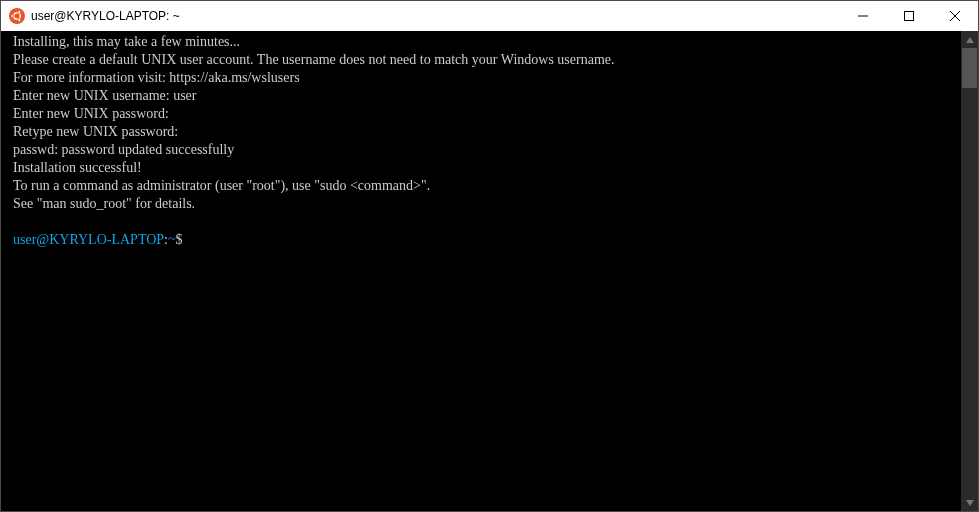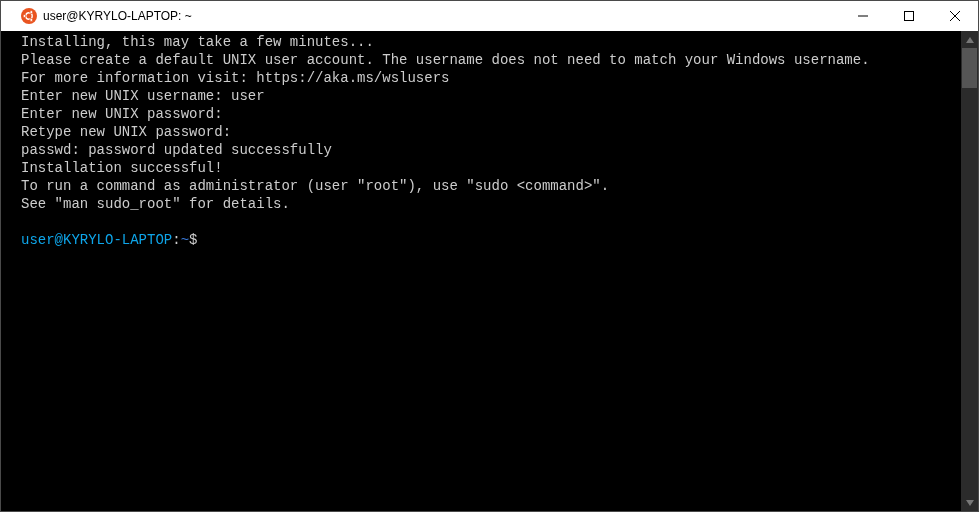--- a/index.html
+++ b/index.html
@@ -9,21 +9,21 @@
       font-family: "Segoe UI", Tahoma, sans-serif;
       background: #ffffff;
       overflow: hidden;
       border: 1px solid #4a4a4a;
     }
     .titlebar {
       height: 30px;
       background: #ffffff;
       display: flex;
       align-items: center;
-      padding-left: 20px;
+      padding-left: 8px;
       user-select: none;
     }
     .titlebar .icon-wrap {
       width: 16px;
       height: 16px;
       margin-right: 6px;
       display: flex;
       align-items: center;
       justify-content: center;
     }
@@ -45,22 +45,22 @@
       cursor: pointer;
     }
     .terminal-area {
       position: relative;
       height: calc(100% - 30px);
       background: #000000;
       display: flex;
     }
     .terminal-content {
       flex: 1;
-      padding: 2px 20px;
-      font-family: Liberation Mono, monospace;
+      padding: 2px 12px;
+      font-family: Liberation Serif, serif;
       font-size: 14px;
       line-height: 18px;
       color: #cccccc;
       white-space: pre;
       overflow: hidden;
     }
     .terminal-content .line { white-space: pre; }
     .prompt-user { color: #0ea5e9; }
     .prompt-colon { color: #cccccc; }
     .prompt-path { color: #3a7bdc; }

